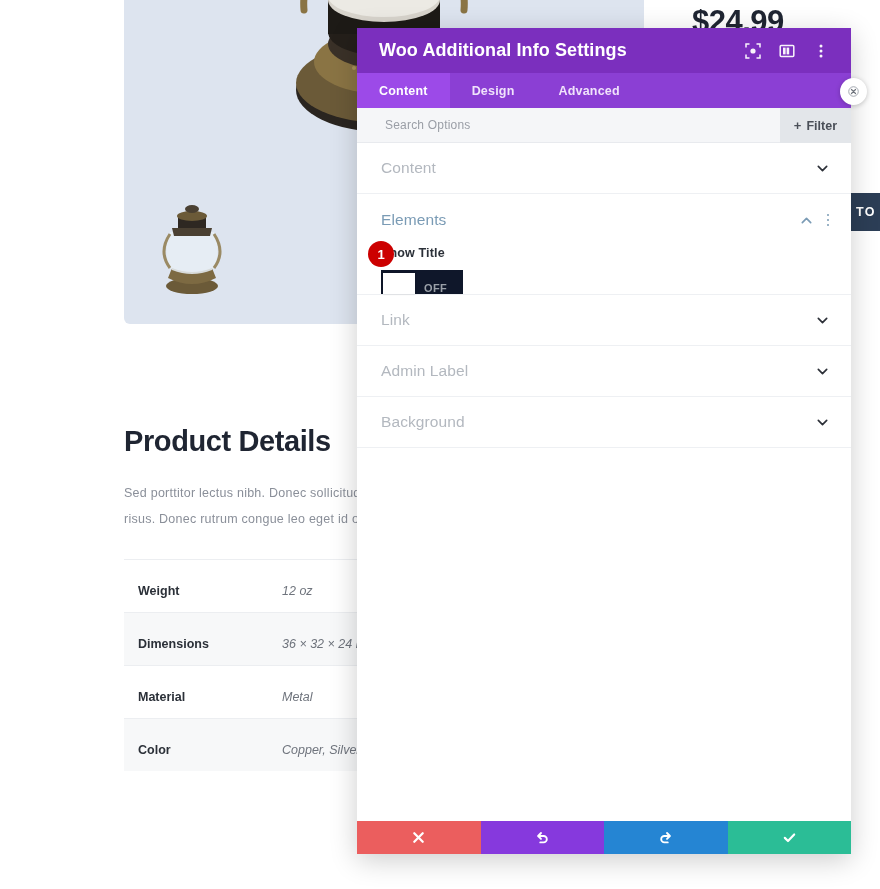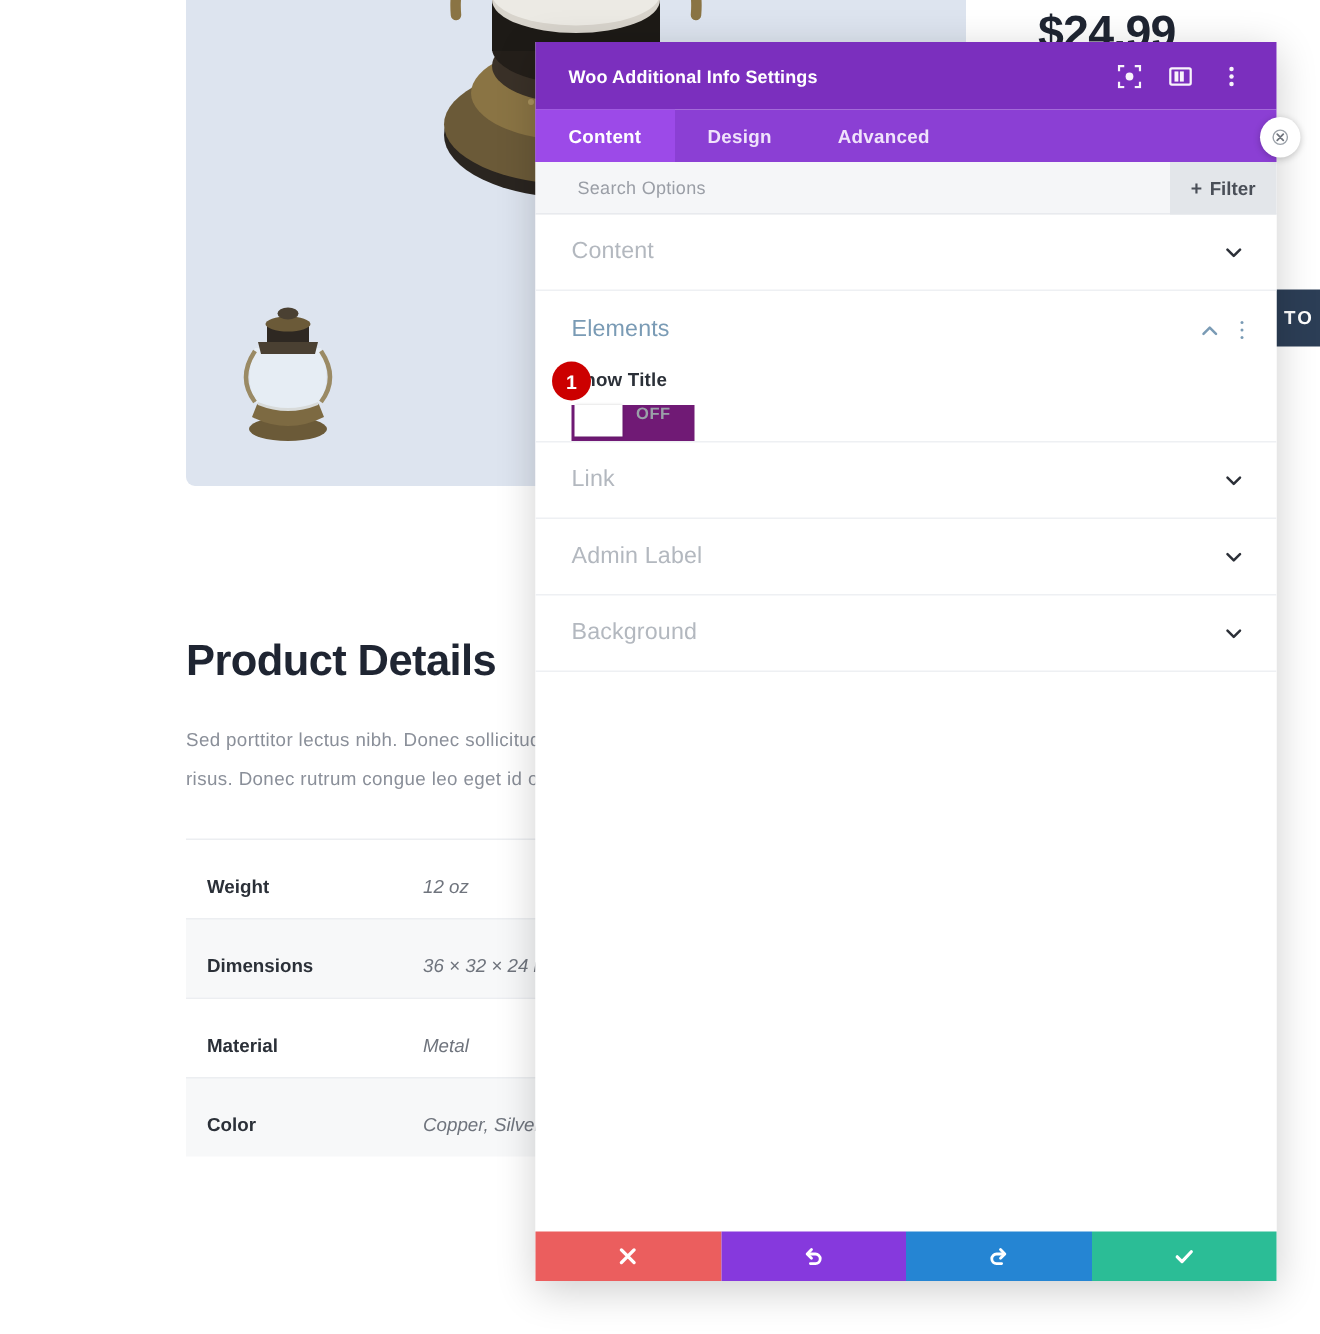--- a/index.html
+++ b/index.html
@@ -100,21 +100,21 @@
   .m-header {
     height: 45px;
     background: #7b2fbe;
     display: flex;
     align-items: center;
     padding: 0 14px 0 22px;
     flex: none;
   }
   .m-title {
     color: #fff;
-    font-size: 12px;
+    font-size: 18px;
     font-weight: 700;
     flex: 1;
     letter-spacing: 0.1px;
   }
   .m-hicons { display: flex; align-items: center; gap: 18px; padding-right: 8px; }
   .m-hicon { width: 16px; height: 16px; display: block; opacity: 0.95; }
 
   .m-tabs {
     height: 35px;
     background: #8b3fd4;
@@ -191,23 +191,23 @@
   .field { padding: 0 24px; position: relative; }
   .field-label {
     font-size: 12.5px;
     font-weight: 700;
     color: #2b3038;
     margin-bottom: 10px;
     letter-spacing: 0.15px;
   }
   .toggle {
     width: 82px; height: 24px;
-    background: #701a75;
-    display: flex;
-    align-items: flex-start;
+    background: #0f172a;
+    display: flex;
+    align-items: flex-end;
     position: relative;
   }
   .toggle-knob {
     width: 32px; height: 21px;
     background: #fff;
     margin-left: 2px;
     box-shadow: 0 0 2px rgba(0,0,0,0.18);
   }
   .toggle-state {
     font-size: 11px;

